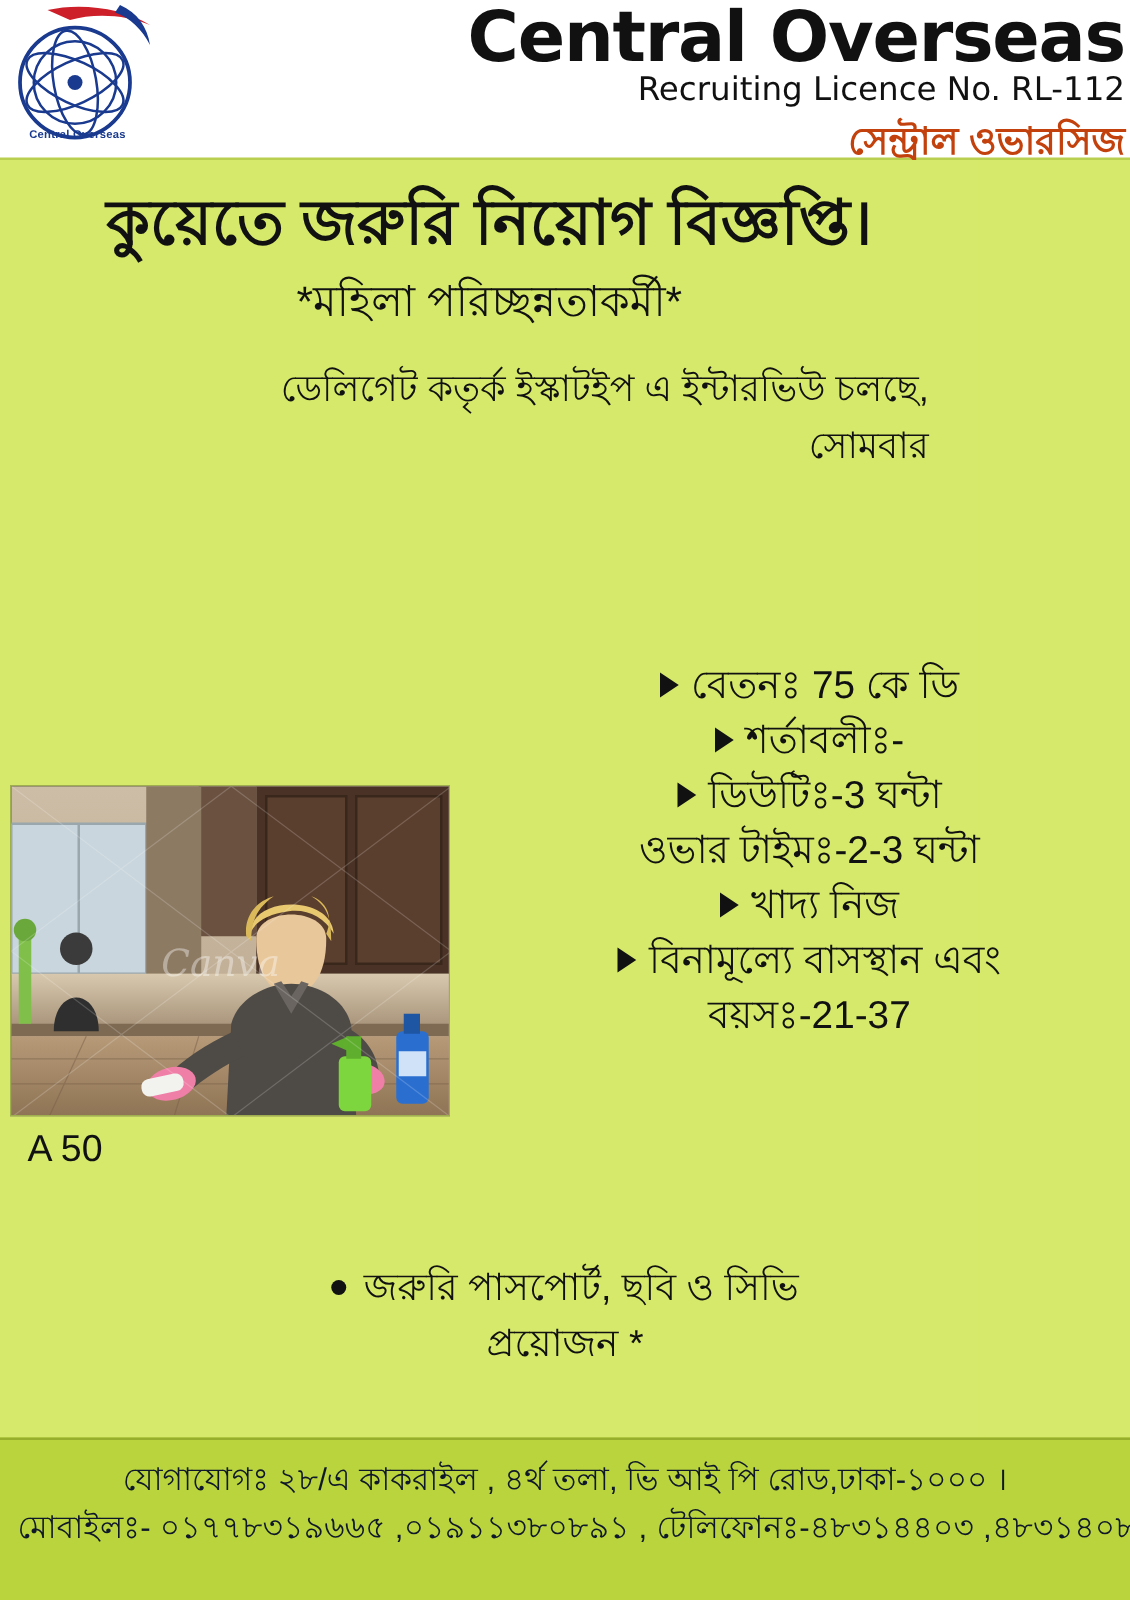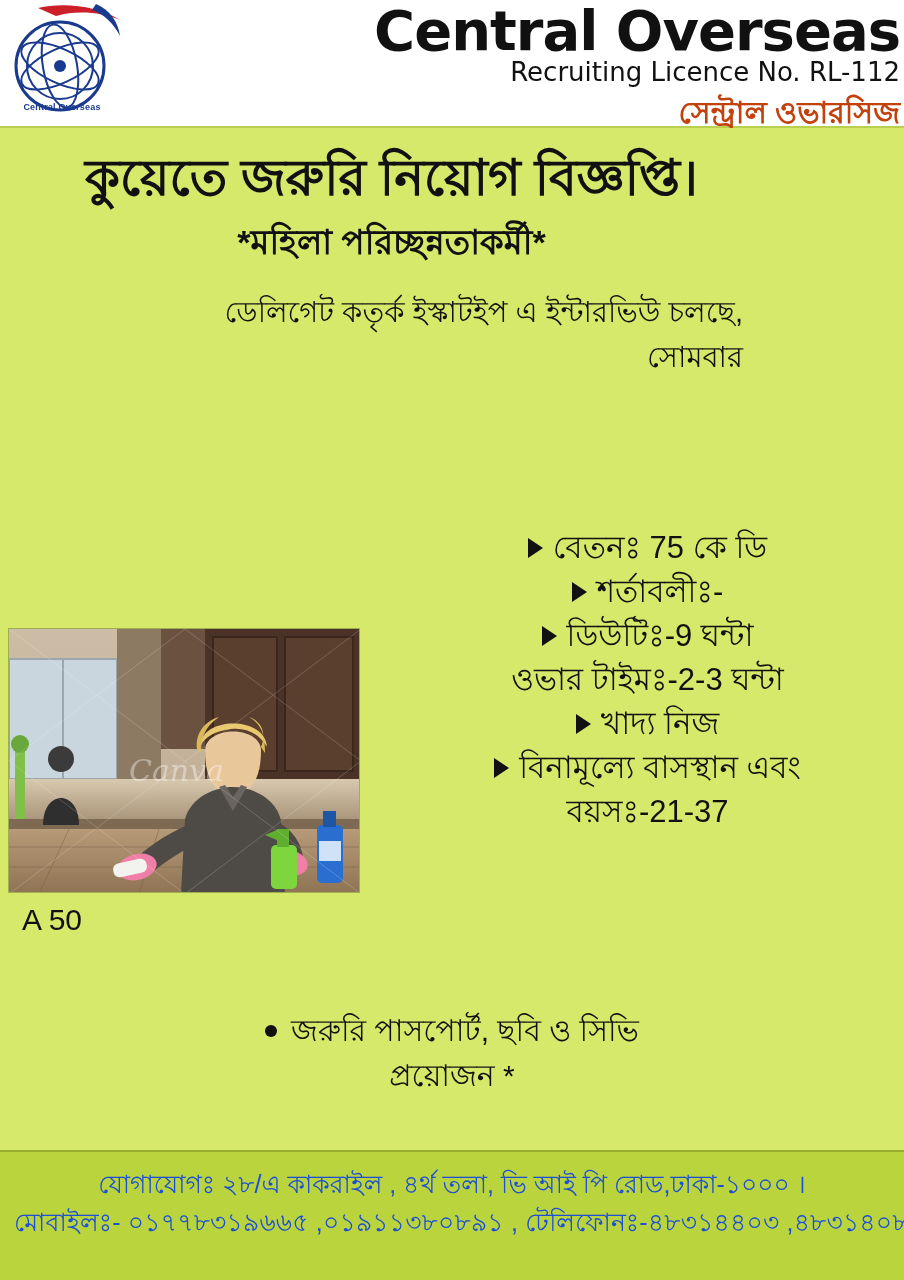--- a/index.html
+++ b/index.html
@@ -109,21 +109,20 @@
     color: #111111;
     padding: 22px 10px 0;
     line-height: 1.15;
   }
   .subhead {
     text-align: center;
     font-size: 34px;
     color: #111111;
     padding: 14px 10px 0;
     line-height: 1.2;
-    font-weight: bold;
   }
   .notice {
     text-align: right;
     font-size: 29px;
     color: #111111;
     padding: 28px 40px 0;
     line-height: 1.55;
   }
 
   
@@ -201,21 +200,21 @@
   .footer {
     position: relative;
     width: 904px;
     height: 130px;
     background: #b9d43c;
     border-top: 2px solid #96ae2c;
     padding: 14px 14px 0;
   }
   .footer-line {
     font-size: 25px;
-    color: #1d4ed8;
+    color: #0f172a;
     text-align: center;
     line-height: 1.5;
     white-space: nowrap;
   }
   .footer-line.second { letter-spacing: .2px; }
 </style>
 </head>
 <body>
 
 <div class="poster">
@@ -259,21 +258,21 @@
       <div class="detail-row">
         <span class="bullet-tri"></span>
         <span>বেতনঃ 75 কে ডি</span>
       </div>
       <div class="detail-row">
         <span class="bullet-tri"></span>
         <span>শর্তাবলীঃ-</span>
       </div>
       <div class="detail-row">
         <span class="bullet-tri"></span>
-        <span>ডিউটিঃ-9 ঘন্টা</span>
+        <span>ডিউটিঃ-3 ঘন্টা</span>
       </div>
       <div class="detail-row no-bullet">
         <span>ওভার টাইমঃ-2-3 ঘন্টা</span>
       </div>
       <div class="detail-row">
         <span class="bullet-tri"></span>
         <span>খাদ্য নিজ</span>
       </div>
       <div class="detail-row">
         <span class="bullet-tri"></span>

